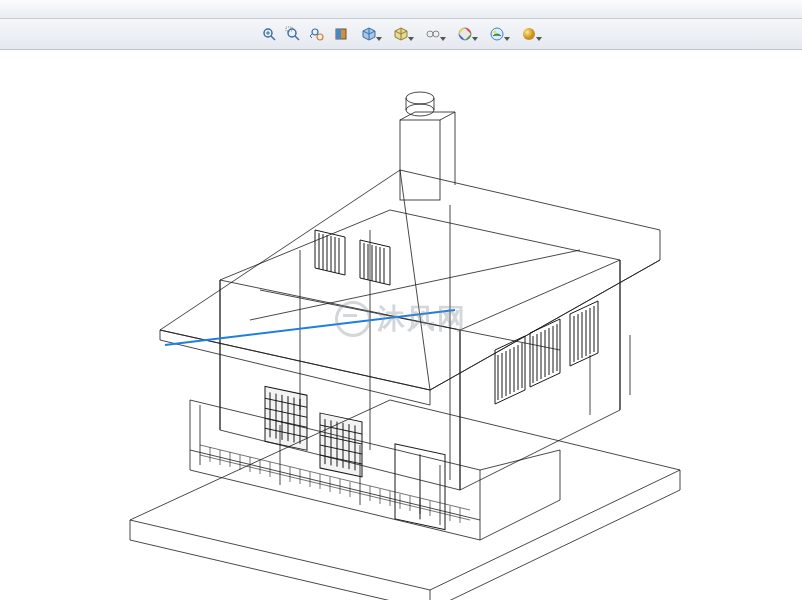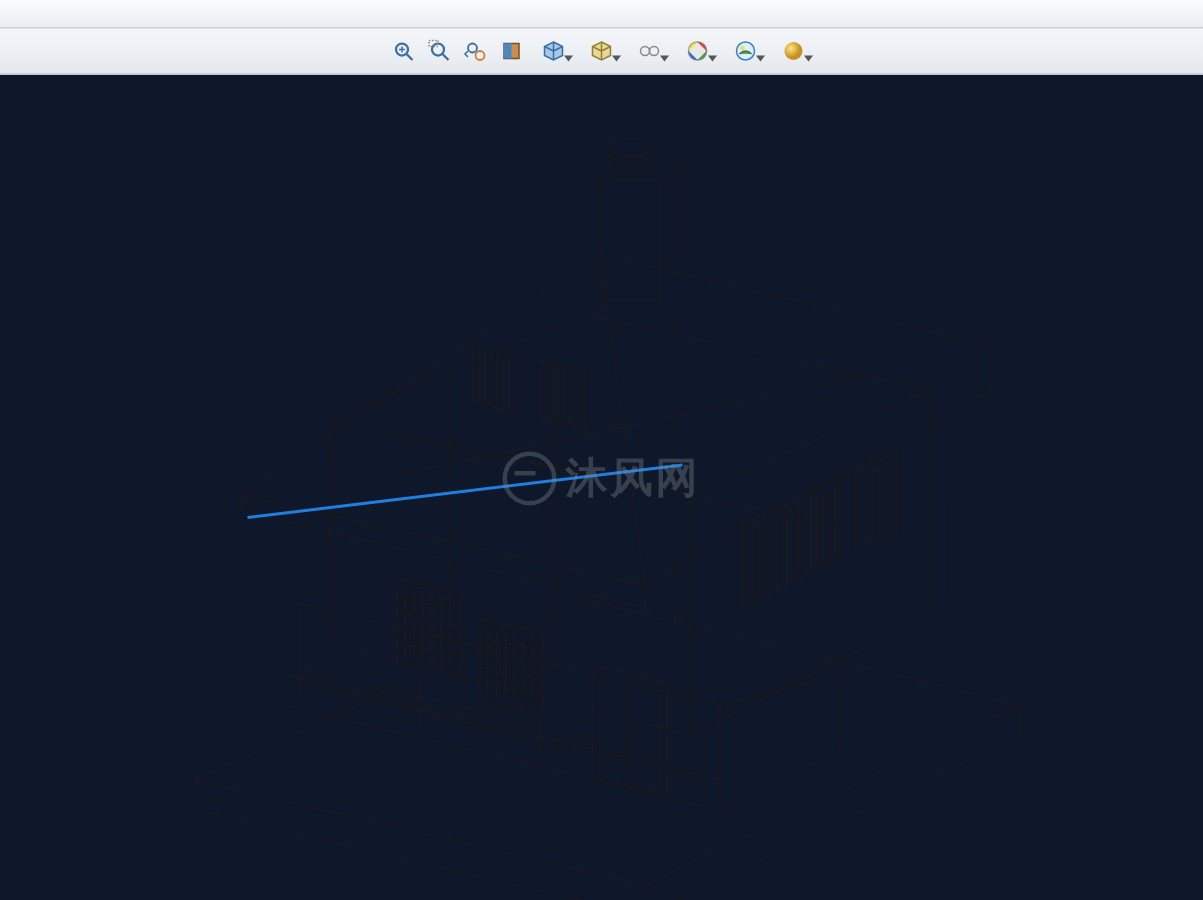--- a/index.html
+++ b/index.html
@@ -46,21 +46,21 @@
     width: 0;
     height: 0;
     border-left: 3px solid transparent;
     border-right: 3px solid transparent;
     border-top: 4px solid #555;
   }
   .viewport {
     position: relative;
     width: 802px;
     height: 550px;
-    background: #0f172a;
+    background: #ffffff;
   }
   .viewport svg {
     position: absolute;
     top: 0;
     left: 0;
   }
   .watermark {
     position: absolute;
     top: 250px;
     left: 0;

